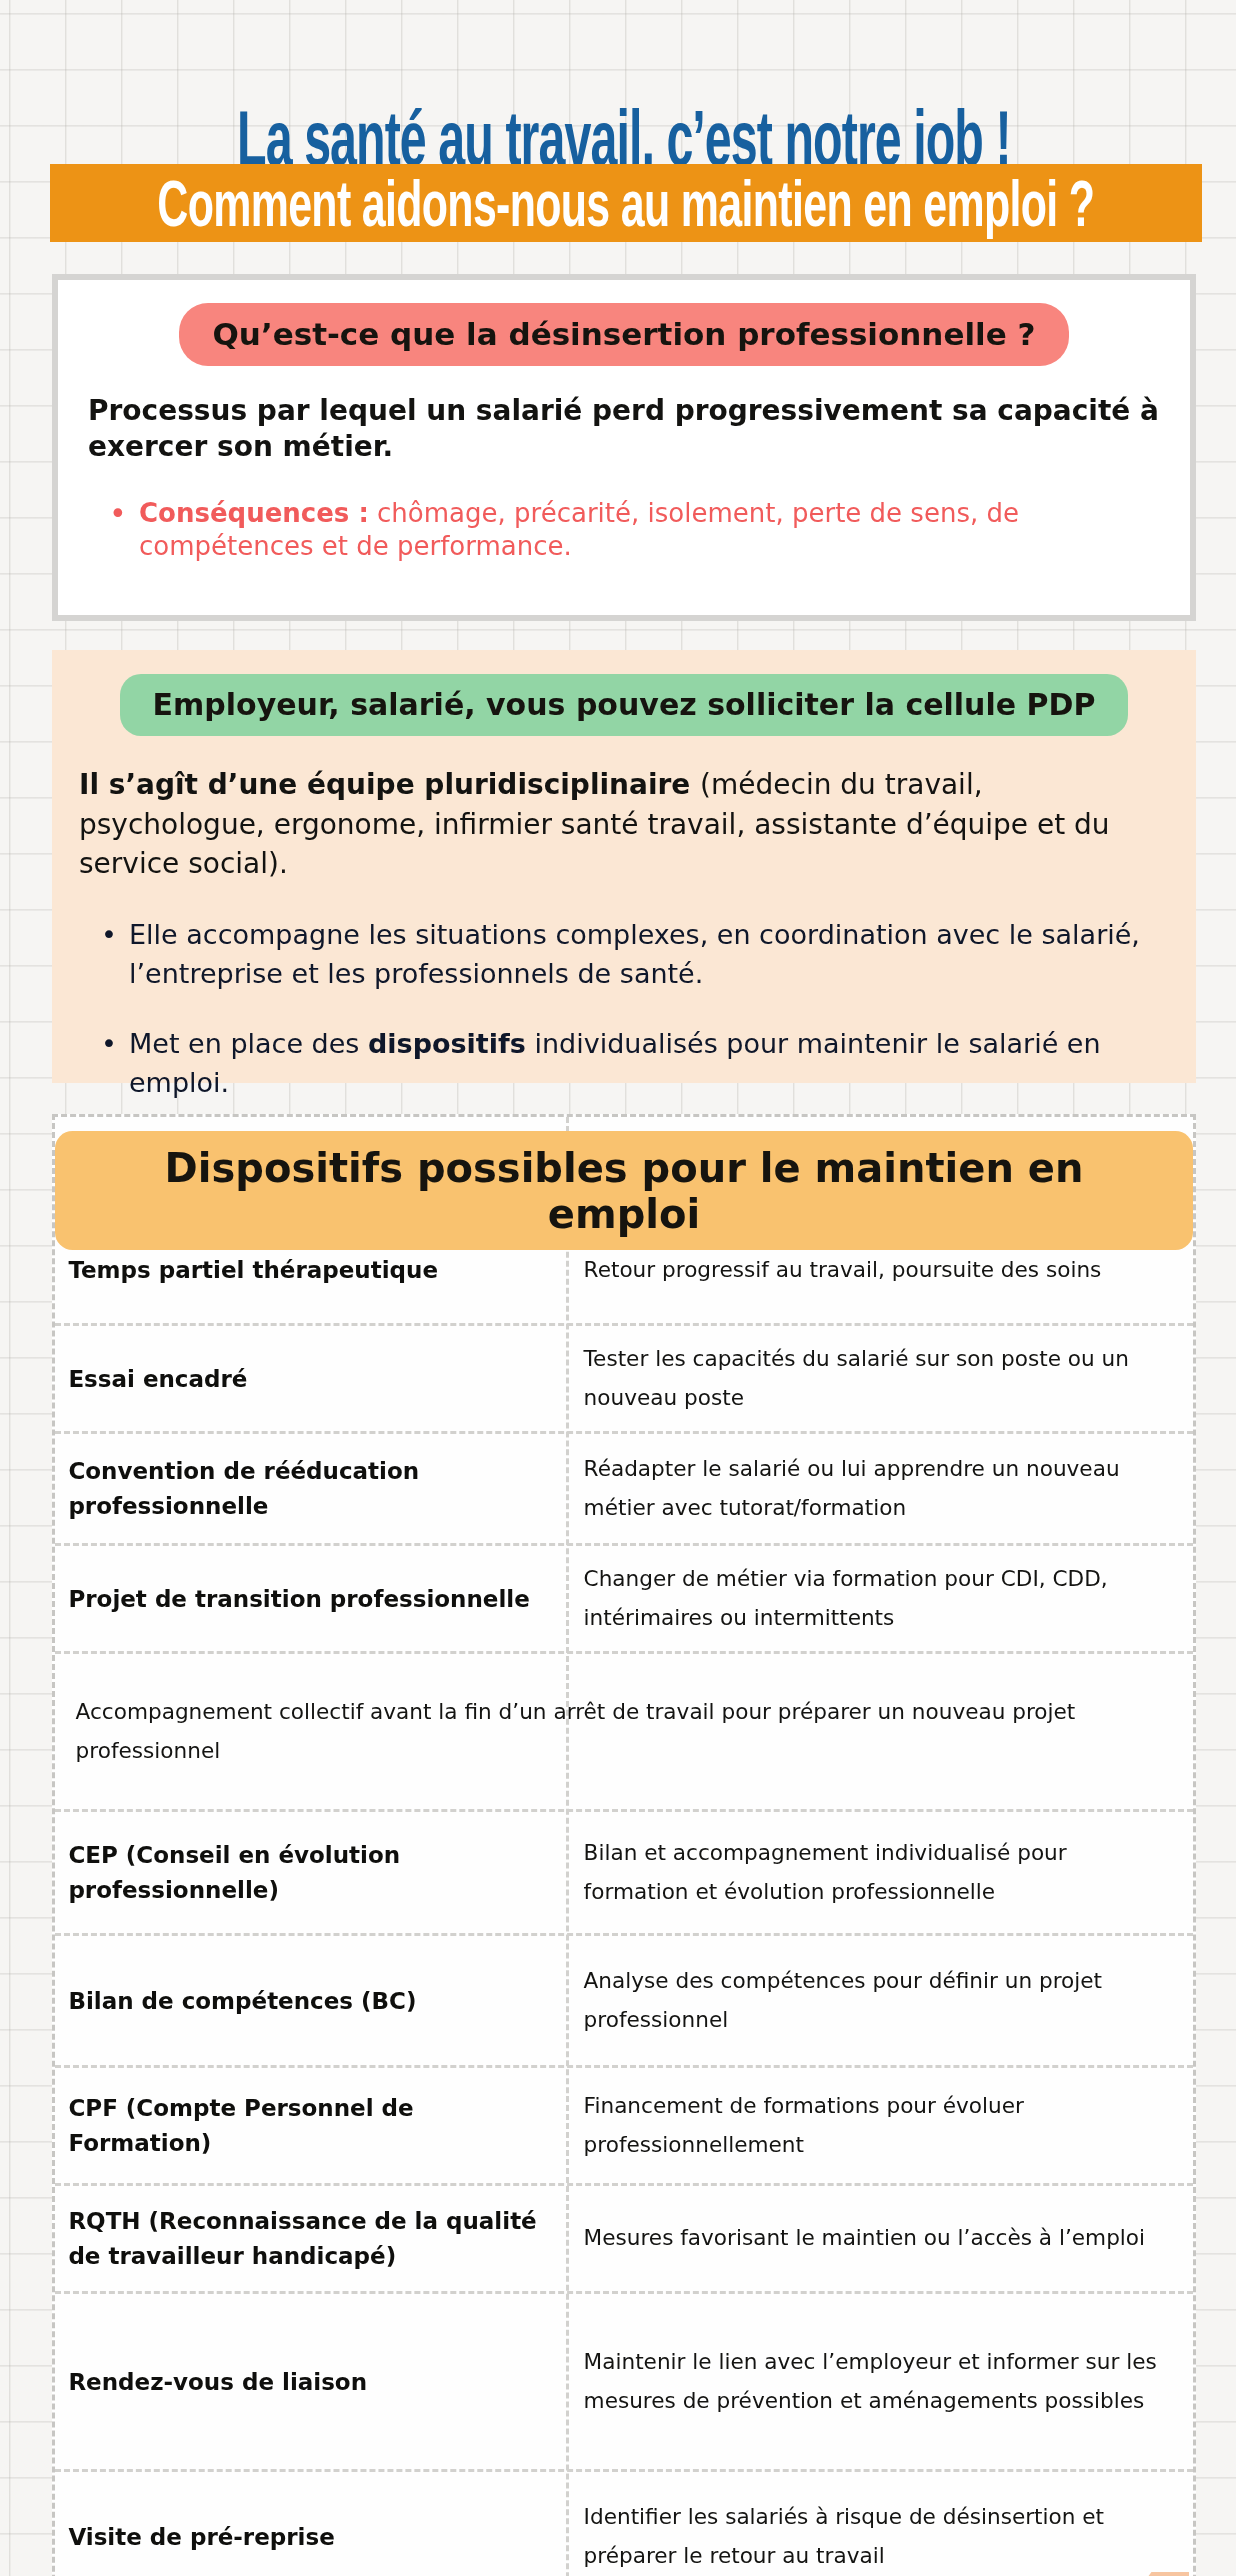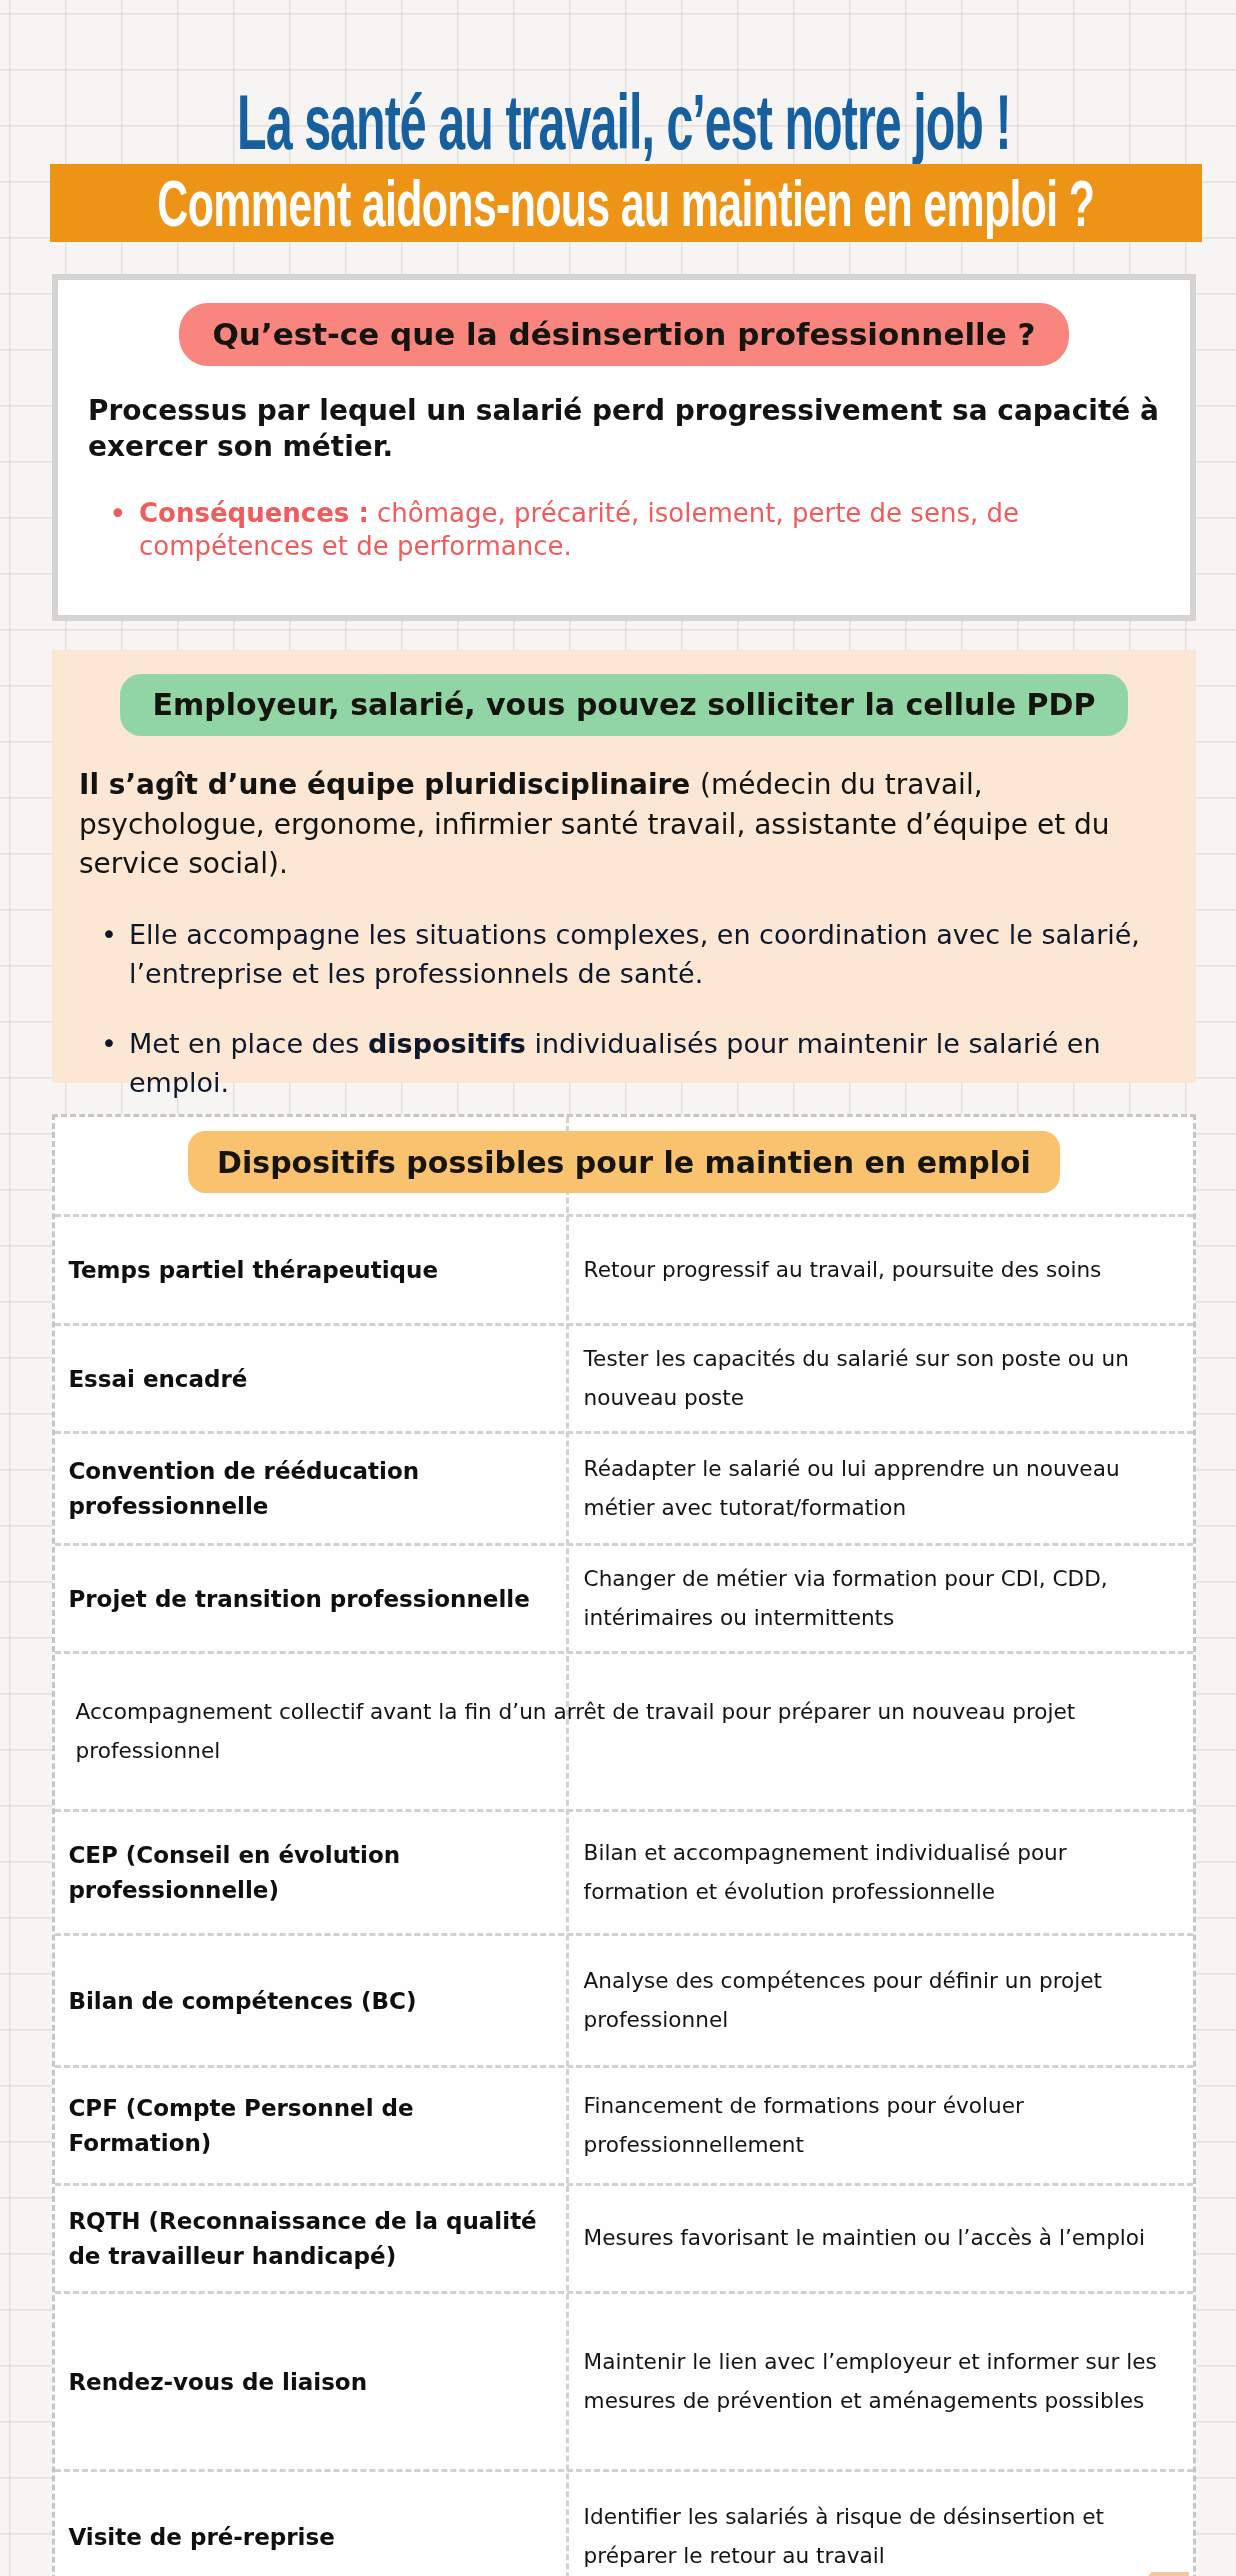--- a/index.html
+++ b/index.html
@@ -8,21 +8,21 @@
     position:relative; width:1236px; height:3091px; margin:0 auto;
     font-family:"DejaVu Sans", sans-serif; color:#141412; overflow:hidden;
     background-color:#F6F5F3;
     background-image:
       linear-gradient(to right, rgba(172,169,163,0.40) 1px, transparent 1px),
       linear-gradient(to bottom, rgba(172,169,163,0.40) 1px, transparent 1px);
     background-size:56px 56px;
     background-position:9.3px 13.4px;
   }
   
-  .main-title { position:absolute; top:77px; left:0; width:100%; }
+  .main-title { position:absolute; top:93px; left:0; width:100%; }
   .main-title span{
     display:inline-block; font-family:"Liberation Sans", sans-serif;
     font-size:78px; font-weight:bold; color:#17609F; letter-spacing:-1.5px;
     transform:scaleX(0.62); transform-origin:center; white-space:nowrap;
   }
   .banner { position:absolute; top:164px; left:50px; width:1152px; height:78px;
     background:#ED9315; display:flex; align-items:center; justify-content:center; }
   .banner span{
     display:inline-block; font-family:"Liberation Sans", sans-serif;
     font-size:65px; font-weight:bold; color:#ffffff; letter-spacing:-1px;
@@ -50,21 +50,21 @@
   .pdp-bullet { position:relative; margin:31px 33px 0 77px; font-size:27px;
     line-height:1.45; color:#0f172a; }
   .pdp-bullet::before { content:"•"; position:absolute; left:-28px; top:0; font-size:27px; }
   .pdp-bullet b { font-weight:bold; }
   
   .table-section { position:absolute; top:1114px; left:52px; width:1144px; height:1575px;
     background:#FEFEFE; border:3.6px dashed #C7C6C3; }
   .v-divider { position:absolute; left:511px; top:0; bottom:0; width:0;
     border-left:3.1px dashed #D2D1CE; z-index:1; }
   .table-header { position:relative; height:83px; z-index:3; }
-  .pill-yellow { background:#F9C26F; font-size:30px; margin-top:14.4px; border-radius:17.5px;
+  .pill-yellow { background:#F9C26F; font-size:40px; margin-top:14.4px; border-radius:17.5px;
     padding:13.4px 29px; position:relative; z-index:3; }
   .t-body { position:relative; z-index:2; }
   .t-row { display:flex; border-top:3.1px dashed #D2D1CE;justify-content:flex-end; }
   .t-row:nth-of-type(1){height:109px} .t-row:nth-of-type(2){height:108px}
   .t-row:nth-of-type(3){height:112px} .t-row:nth-of-type(4){height:108px}
   .t-row:nth-of-type(5){height:158px} .t-row:nth-of-type(6){height:124px}
   .t-row:nth-of-type(7){height:132px} .t-row:nth-of-type(8){height:118px}
   .t-row:nth-of-type(9){height:108px} .t-row:nth-of-type(10){height:178px}
   .t-row:nth-of-type(11){height:132px} .t-row:nth-of-type(12){height:97px}
   .t-cell-name { width:508px; display:flex; align-items:center;

